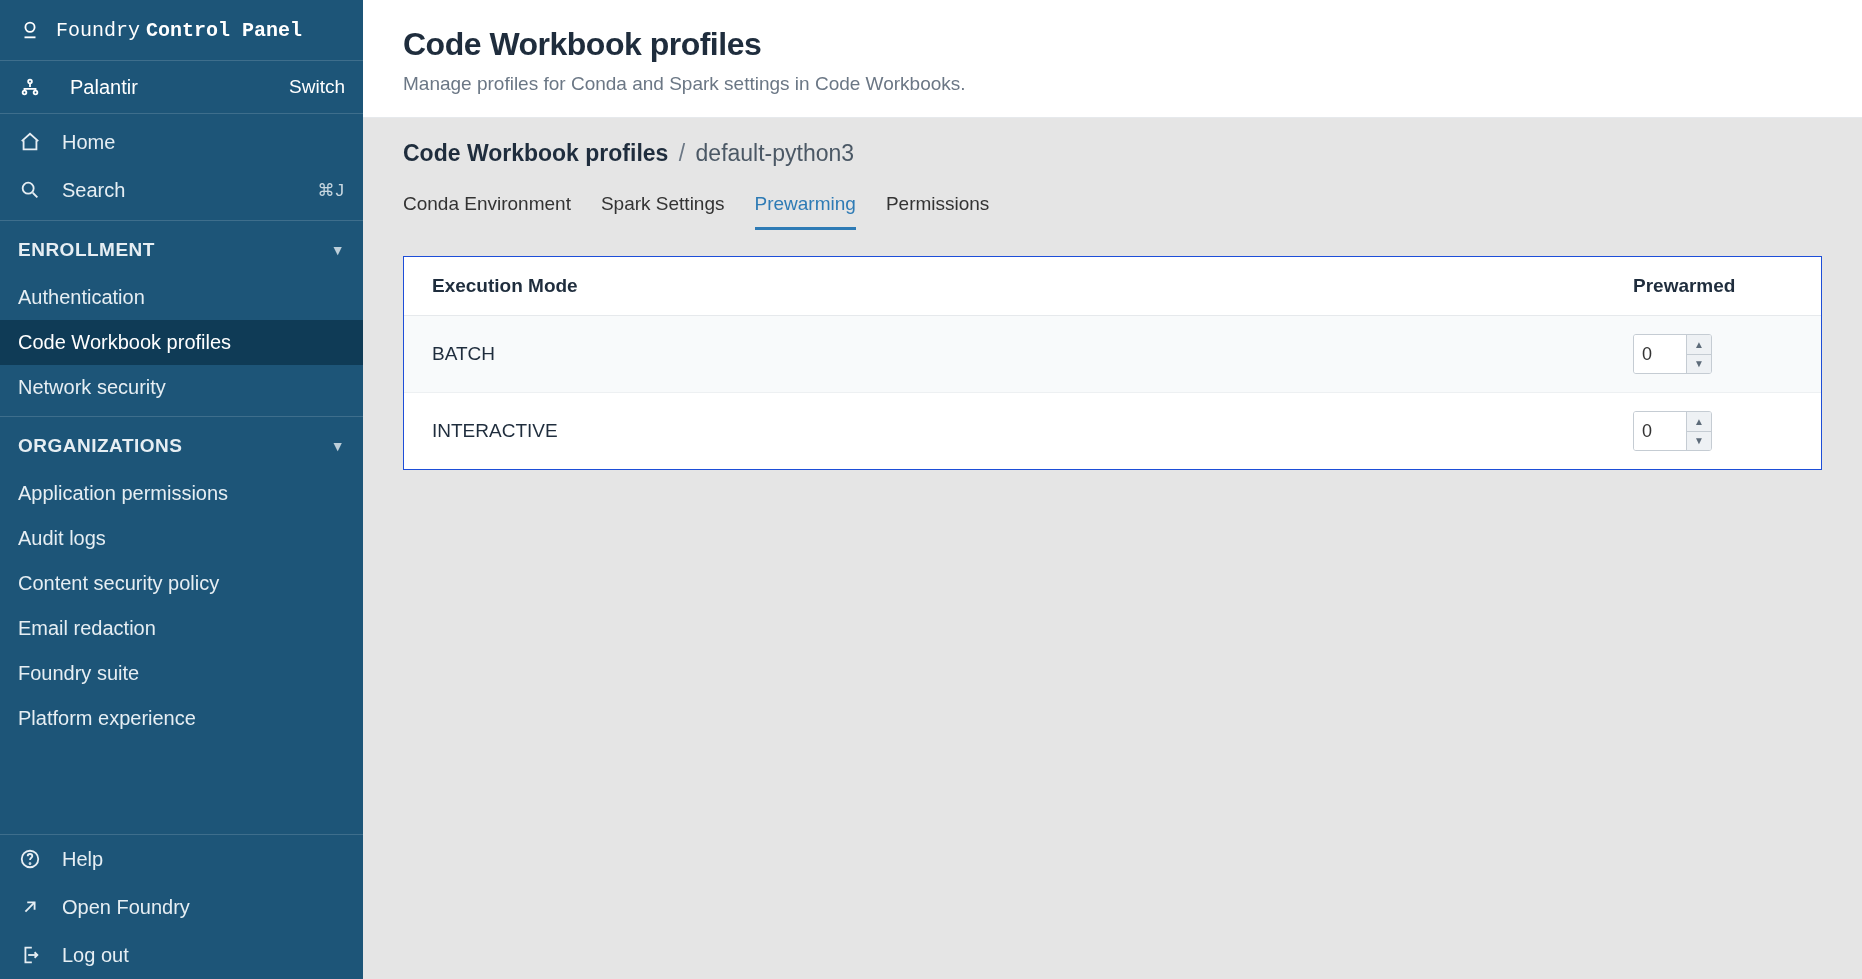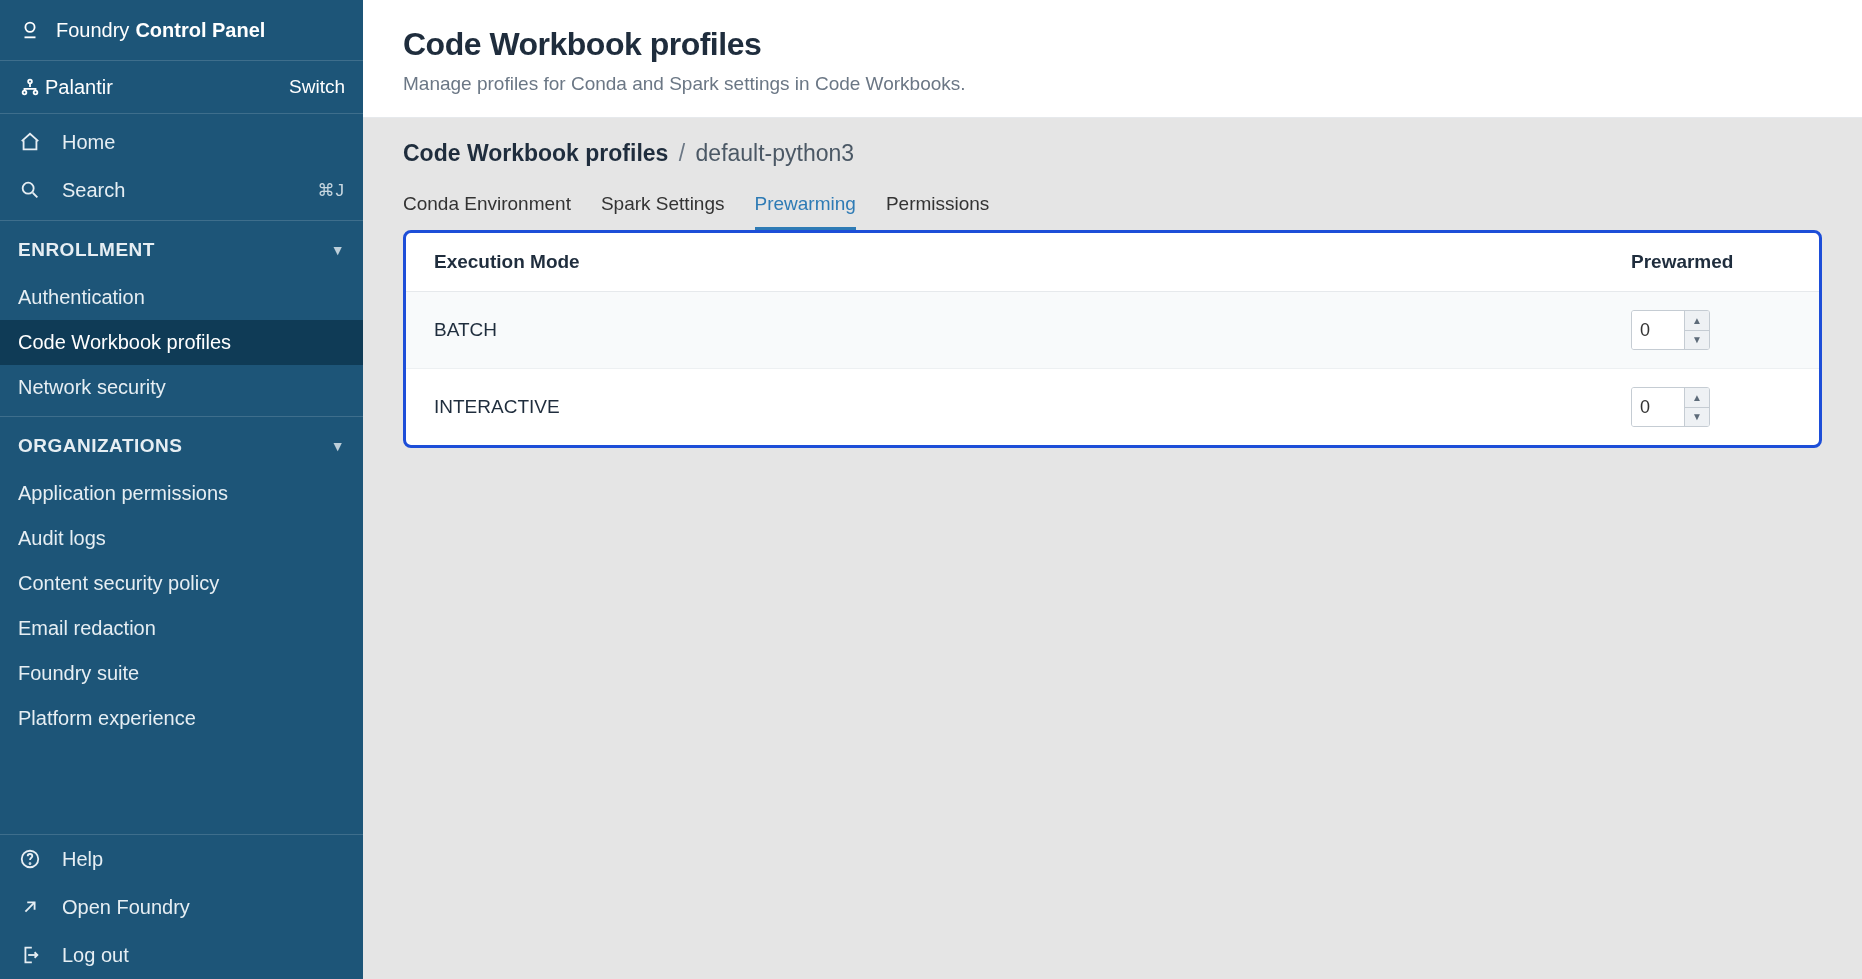--- a/index.html
+++ b/index.html
@@ -20,31 +20,31 @@
     flex-direction: column;
     font-size: 20px;
   }
   .sidebar-header {
     display: flex;
     align-items: center;
     padding: 18px 18px;
     gap: 14px;
     border-bottom: 1px solid rgba(255,255,255,0.15);
   }
-  .sidebar-header .title { display:flex; gap:6px; align-items:flex-end;}
+  .sidebar-header .title { display:flex; gap:6px; align-items:flex-end;font-family:Liberation Mono, monospace;}
   .sidebar-header .title .light { font-weight:400; }
   .sidebar-header .title .bold { font-weight:700; }
   .org-row {
     display:flex;
     align-items:center;
     justify-content:space-between;
     padding: 14px 18px;
     border-bottom: 1px solid rgba(255,255,255,0.15);
   }
-  .org-row .left { display:flex; align-items:center; gap:3px; }
+  .org-row .left { display:flex; align-items:center; gap:28px; }
   .switch-link { color:#fff; text-decoration:none; font-size:19px; }
   .nav { padding-top: 4px; }
   .nav-item, .section-header, .footer-item {
     display:flex;
     align-items:center;
     gap:20px;
     padding: 12px 18px;
     cursor:pointer;
     color:#e6eef3;
   }
@@ -82,22 +82,23 @@
   .content-area { flex:1; background:#e5e5e5; border-top:1px solid #e6e9ec; padding: 22px 40px; }
   .breadcrumb { font-size:23px; color:#1f2d3d; }
   .breadcrumb .crumb { font-weight:700; }
   .breadcrumb .sep { color:#6b7785; margin:0 4px; }
   .breadcrumb .leaf { font-weight:400; color:#4b5865; }
   .tabs { display:flex; gap:30px; margin-top:20px; font-size:19px; }
   .tab { padding: 6px 0 12px 0; color:#333; cursor:pointer; border-bottom:3px solid transparent; }
   .tab.active { color:#2e7bb5; border-bottom-color:#2e7bb5; font-weight:500; }
   .card {
     background:#fff;
-    border:3px solid #1d4ed8;
-    border-radius:8px;
+    border:1px solid #1d4ed8;
+    border-radius:0;
+    margin-top:26px;
     overflow:hidden;
   }
   .table-header, .table-row {
     display:flex;
     align-items:center;
     padding: 18px 28px;
     font-size:19px;
   }
   .table-header { font-weight:700; border-bottom:1px solid #e6e9ec; }
   .table-row { border-bottom:1px solid #edf0f2;gap:28px; }

